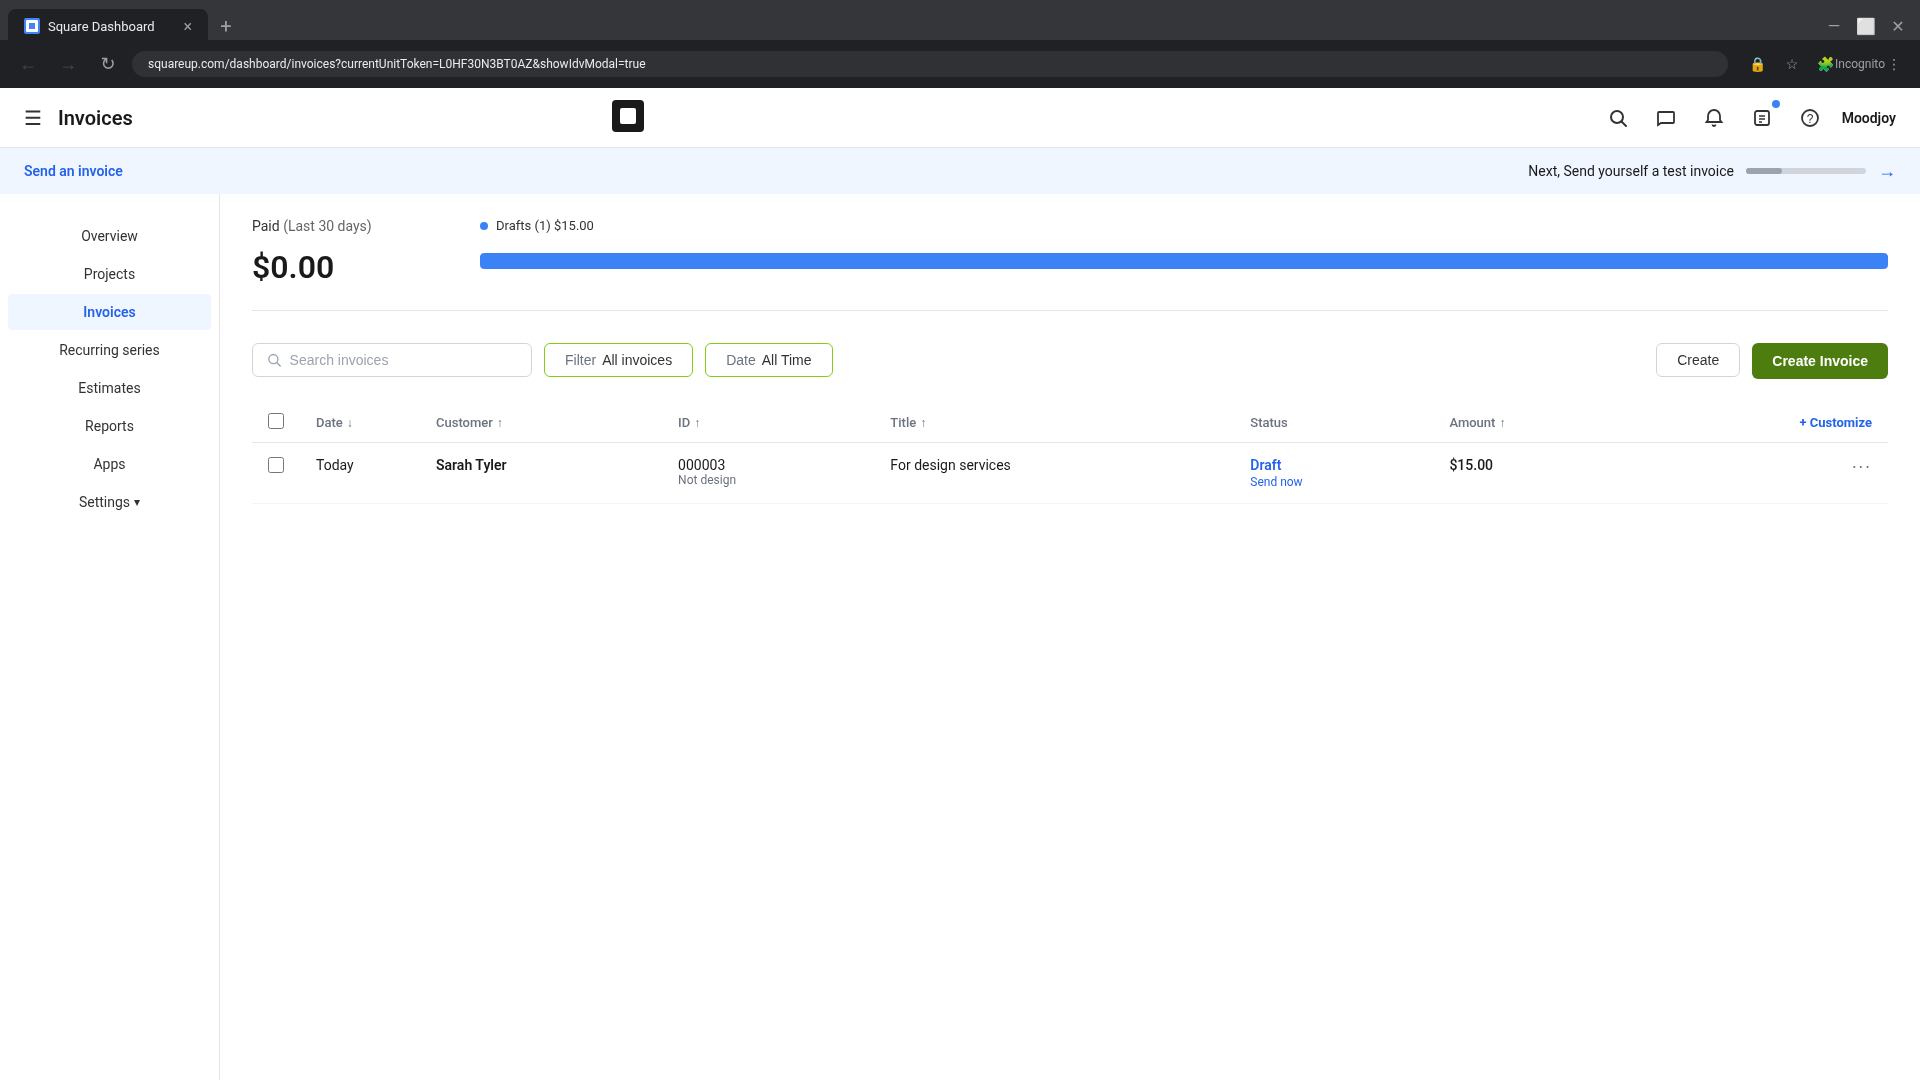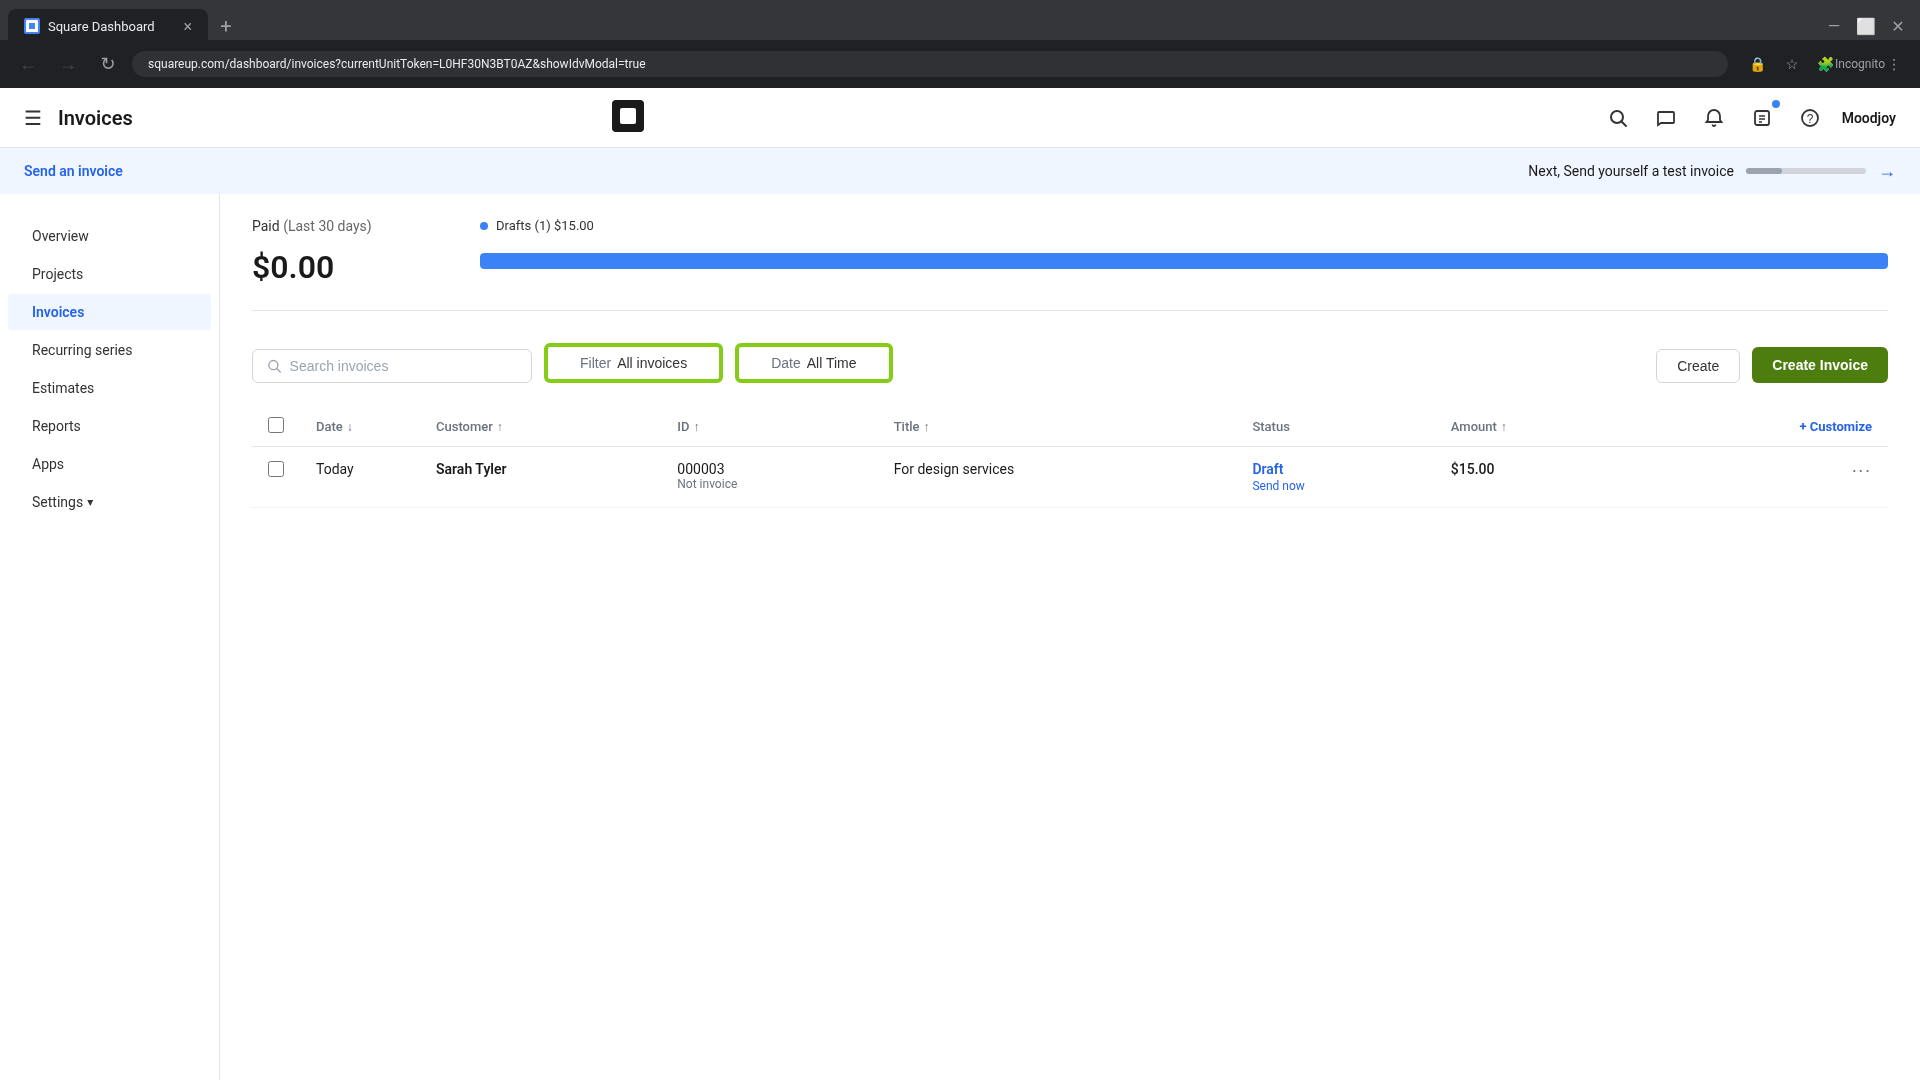--- a/index.html
+++ b/index.html
@@ -40,45 +40,45 @@
     .banner-link { color: #2563eb; font-weight: 600; text-decoration: none; cursor: pointer; }
     .banner-right { margin-left: auto; display: flex; align-items: center; gap: 12px; color: #1a1a1a; font-size: 14px; }
     .banner-progress { width: 120px; height: 6px; background: #d1d5db; border-radius: 3px; }
     .banner-arrow { color: #2563eb; font-size: 18px; cursor: pointer; }
 
     
     .main-layout { display: flex; flex: 1; overflow: hidden; }
 
     
     .sidebar { width: 220px; padding: 24px 0; border-right: 1px solid #e5e5e5; background: #fff; }
-    .sidebar-item { padding: 10px 24px; cursor: pointer; color: #333; font-size: 14px; display: flex; align-items: center; border-radius: 4px; margin: 0 8px 2px; }
+    .sidebar-item { padding: 10px 24px; cursor: pointer; color: #333; font-size: 14px; display: flex; align-items: center; border-radius: 4px; margin: 0 8px 2px; justify-content: center; }
     .sidebar-item.active { background: #eff6ff; color: #2563eb; font-weight: 600; }
     .sidebar-item-settings { display: flex; align-items: center; gap: 4px; }
 
     
     .content { flex: 1; overflow-y: auto; padding: 24px 32px; }
 
     
     .stats-section { display: flex; align-items: flex-start; gap: 48px; margin-bottom: 32px; padding-bottom: 24px; border-bottom: 1px solid #e5e5e5; }
     .stat-block { min-width: 180px; }
     .stat-label { font-size: 14px; color: #333; margin-bottom: 14px; }
     .stat-label .period { color: #666; }
     .stat-value { font-size: 32px; font-weight: 600; color: #1a1a1a; }
     .stat-bar-section { flex: 1; }
     .stat-bar-legend { display: flex; align-items: center; gap: 8px; margin-bottom: 20px; font-size: 13px; color: #333; }
     .legend-dot { width: 8px; height: 8px; border-radius: 50%; background: #3b82f6; }
     .progress-bar-container { background: #e5e5e5; border-radius: 4px; height: 16px; overflow: hidden; }
     .progress-bar-fill { background: #3b82f6; height: 100%; border-radius: 4px; }
 
     
-    .toolbar { display: flex; align-items: flex-end; gap: 12px; margin-bottom: 24px; }
+    .toolbar { display: flex; align-items: flex-start; gap: 12px; margin-bottom: 24px; }
     .search-box { display: flex; align-items: center; gap: 8px; border: 1px solid #d1d5db; border-radius: 6px; padding: 8px 14px; flex: 0 0 280px; }
     .search-box input { border: none; outline: none; font-size: 14px; color: #333; width: 100%; background: transparent; }
     .search-box input::placeholder { color: #9ca3af; }
-    .filter-btn { border: 4px solid #84cc16; border-radius: 6px; padding: 8px 32px; background: #fff; cursor: pointer; font-size: 14px; color: #333; display: flex; align-items: center; gap: 6px; }
+    .filter-btn { border: 1px solid #84cc16; border-radius: 6px; padding: 8px 20px; background: #fff; cursor: pointer; font-size: 14px; color: #333; display: flex; align-items: center; gap: 6px; }
     .filter-btn .label { color: #6b7280; }
     .filter-btn .value { font-weight: 500; }
     .export-btn { margin-left: auto; border: 1px solid #d1d5db; border-radius: 6px; padding: 8px 20px; background: #fff; cursor: pointer; font-size: 14px; color: #333; font-weight: 500; }
     .create-btn { background: #4d7c0f; color: #fff; border: none; border-radius: 6px; padding: 10px 20px; font-size: 14px; font-weight: 600; cursor: pointer; }
 
     
     .invoice-table { width: 100%; border-collapse: collapse; }
     .invoice-table th { text-align: left; padding: 10px 16px; color: #6b7280; font-size: 13px; font-weight: 500; border-bottom: 1px solid #e5e5e5; white-space: nowrap; }
     .invoice-table td { padding: 14px 16px; border-bottom: 1px solid #f3f4f6; vertical-align: top; }
     .th-sort { display: flex; align-items: center; gap: 4px; cursor: pointer; }
@@ -321,21 +321,21 @@
               <input type="checkbox" class="checkbox" style="">
             </td>
             <td>
               <span>Today</span>
             </td>
             <td>
               <span class="customer-name">Sarah Tyler</span>
             </td>
             <td>
               <div class="invoice-id">000003</div>
-              <div class="invoice-not-viewed">Not invoice</div>
+              <div class="invoice-not-viewed">Not design</div>
             </td>
             <td>
               <span class="invoice-title">For design services</span>
             </td>
             <td>
               <div class="status-draft">Draft</div>
               <a class="send-now">Send now</a>
             </td>
             <td>
               <span class="amount-value">$15.00</span>

